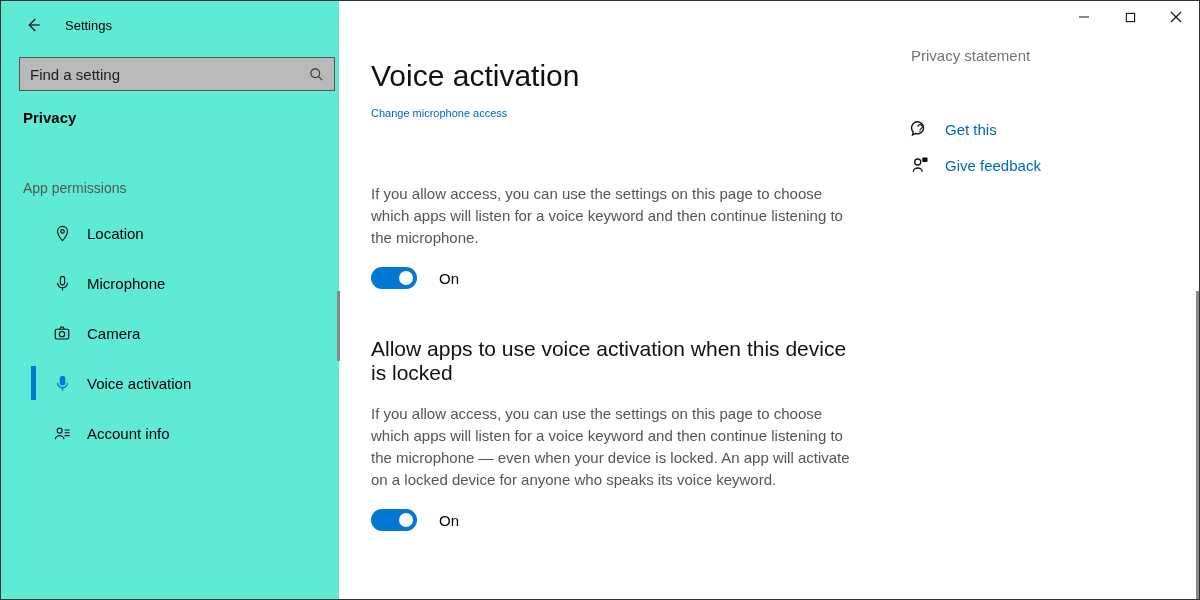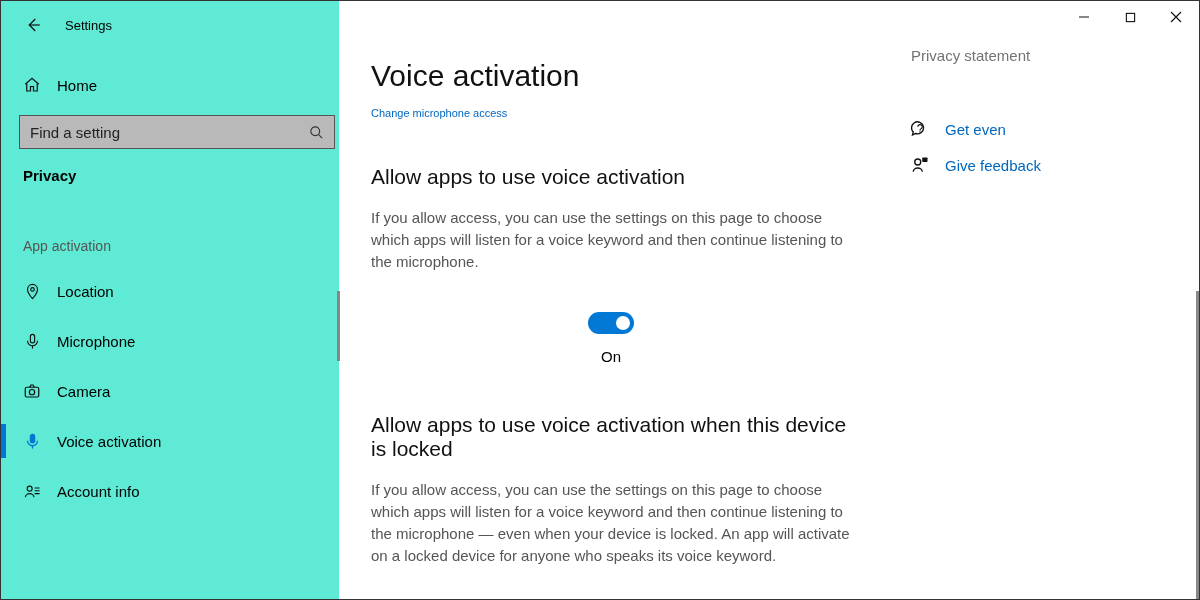--- a/index.html
+++ b/index.html
@@ -13,36 +13,36 @@
     .title { font-size: 13px; }
     .home-row { display: flex; align-items: center; height: 44px; padding: 0 22px; margin-top: 14px; gap: 16px; }
     .home-row .icon { width: 18px; display:flex; justify-content:center; }
     .home-label { font-size: 15px; }
     .search-wrap { padding: 8px 18px 0 18px; }
     .search { display:flex; align-items:center; justify-content:space-between; width: 316px; height: 34px; border: 1px solid #555; background: #b9b9b9; padding: 11px 10px; gap: 16px; }
     .search input { border: none; background: transparent; outline: none; font-size: 15px; width: 260px; color: #222; }
     .search input::placeholder { color: #222; }
     .category { font-weight: 600; font-size: 15px; padding: 18px 22px 6px 22px; }
     .section-label { color: #555; font-size: 14px; padding: 48px 22px 12px 22px; }
-    .nav { display: flex; flex-direction: column; }
+    .nav { display: flex; flex-direction: column; padding-left: 30px; }
     .nav-item { display: flex; align-items: center; height: 50px; padding: 0 22px; gap: 16px; font-size: 15px; position: relative; }
     .nav-item .icon { width: 18px; display:flex; justify-content:center; }
     .nav-item.active::before { content:""; position:absolute; left:0; top:8px; bottom:8px; width:5px; background:#0078d4; }
 
     
     .main { flex: 1; position: relative; background: #fff; padding: 58px 0 0 32px; overflow: hidden; }
     .scroll-indicator { position:absolute; right:0; top:290px; bottom:0; width:3px; background:#888; }
     .left-scroll-indicator { position:absolute; left:336px; top:290px; width:3px; height:70px; background:#888; }
     h1 { font-weight: 400; font-size: 30px; color:#111; }
     .link { color:#0067c0; font-size:11px; display:inline-block; margin-top:14px; }
     .content-body { display:flex; gap: 60px; margin-top: 44px; }
     .col-left { width: 480px; }
     h2 { font-weight: 400; font-size: 21px; color:#111; }
     .desc { color:#555; font-size:15px; line-height:1.45; margin-top:18px; }
-    .toggle-row { display:flex; align-items:center; gap:14px; margin-top:40px; margin-bottom: 48px; flex-direction: column; }
+    .toggle-row { display:flex; align-items:center; gap:22px; margin-top:19px; margin-bottom: 48px; }
     .toggle { width:46px; height:22px; border-radius:11px; background:#0078d4; position:relative; }
     .toggle::after { content:""; position:absolute; width:14px; height:14px; background:#fff; border-radius:50%; right:4px; top:4px; }
     .toggle-label { font-size:15px; }
     .col-right { width: 230px; margin-top:-118px; }
     .right-link-top { color:#737373; font-size:15px; margin-bottom: 56px; }
     .help-row { display:flex; align-items:center; gap:16px; margin-bottom:18px; }
     .help-row .ico { width:18px; display:flex; justify-content:center; }
     .help-row a { color:#0067c0; font-size:15px; text-decoration:none; }
 
     
@@ -61,45 +61,36 @@
       <div class="back-btn">
         <svg width="18" height="18" viewBox="0 0 24 24" fill="none" stroke="#111" stroke-width="1.6">
             <path d="M15 4l-8 8 8 8"></path>
             <path d="M7 12h14"></path>
           </svg>
       </div>
       <div style="width:12px"></div>
       <div class="title">Settings</div>
     </div>
 
-    <div class="home-row">
-      <span class="icon">
-        <svg width="18" height="18" viewBox="0 0 24 24" fill="none" stroke="#111" stroke-width="1.6">
-            <path d="M3 11l9-8 9 8"></path>
-            <path d="M5 10v10h5v-6h4v6h5V10"></path>
-          </svg>
-      </span>
-      <span class="home-label">Home</span>
-    </div>
 
     <div class="search-wrap">
       <div class="search">
         <input placeholder="Find a setting" style="">
         <span>
           <svg width="15" height="15" viewBox="0 0 24 24" fill="none" stroke="#333" stroke-width="1.8">
               <circle cx="10" cy="10" r="7"></circle>
               <path d="M21 21l-6-6"></path>
             </svg>
         </span>
       </div>
     </div>
 
     <div class="category">Privacy</div>
 
-    <div class="section-label">App activation</div>
+    <div class="section-label">App permissions</div>
 
     <div class="nav">
       <div class="nav-item">
         <span class="icon">
           <svg width="17" height="17" viewBox="0 0 24 24" fill="none" stroke="#111" stroke-width="1.6">
               <path d="M12 2C8 2 5 5 5 9c0 5 7 13 7 13s7-8 7-13c0-4-3-7-7-7z"></path>
               <circle cx="12" cy="9" r="2.5"></circle>
             </svg>
         </span>
         <span>Location</span>
@@ -146,21 +137,20 @@
       </div>
     </div>
   </div>
 
   <div class="main">
     <h1>Voice activation</h1>
     <a class="link">Change microphone access</a>
 
     <div class="content-body">
       <div class="col-left">
-        <h2>Allow apps to use voice activation</h2>
         <p class="desc">If you allow access, you can use the settings on this page to choose which apps will listen for a voice keyword and then continue listening to the microphone.</p>
         <div class="toggle-row">
           <div class="toggle"></div>
           <span class="toggle-label">On</span>
         </div>
 
         <h2>Allow apps to use voice activation when this device is locked</h2>
         <p class="desc">If you allow access, you can use the settings on this page to choose which apps will listen for a voice keyword and then continue listening to the microphone — even when your device is locked. An app will activate on a locked device for anyone who speaks its voice keyword.</p>
         <div class="toggle-row" style="margin-bottom:0">
           <div class="toggle"></div>
@@ -171,21 +161,21 @@
       <div class="col-right">
         <div class="right-link-top">Privacy statement</div>
         <div class="help-row">
           <span class="ico">
             <svg width="18" height="18" viewBox="0 0 24 24" fill="#111">
                 <path d="M4 4a8 8 0 1 1 2 14l-4 2 1-4A8 8 0 0 1 4 4z" fill="none" stroke="#111" stroke-width="1.8"></path>
                 <circle cx="12" cy="16" r="1"></circle>
                 <path d="M9 9a3 3 0 1 1 4 3c-1 .5-1 1-1 2" fill="none" stroke="#111" stroke-width="1.6"></path>
               </svg>
           </span>
-          <a>Get even</a>
+          <a>Get this</a>
         </div>
         <div class="help-row">
           <span class="ico">
             <svg width="18" height="18" viewBox="0 0 24 24" fill="#111">
                 <circle cx="9" cy="8" r="4" fill="none" stroke="#111" stroke-width="1.8"></circle>
                 <path d="M3 21c0-3 3-5 6-5s6 2 6 5" fill="none" stroke="#111" stroke-width="1.8"></path>
                 <rect x="15" y="2" width="7" height="6" rx="1"></rect>
               </svg>
           </span>
           <a>Give feedback</a>

